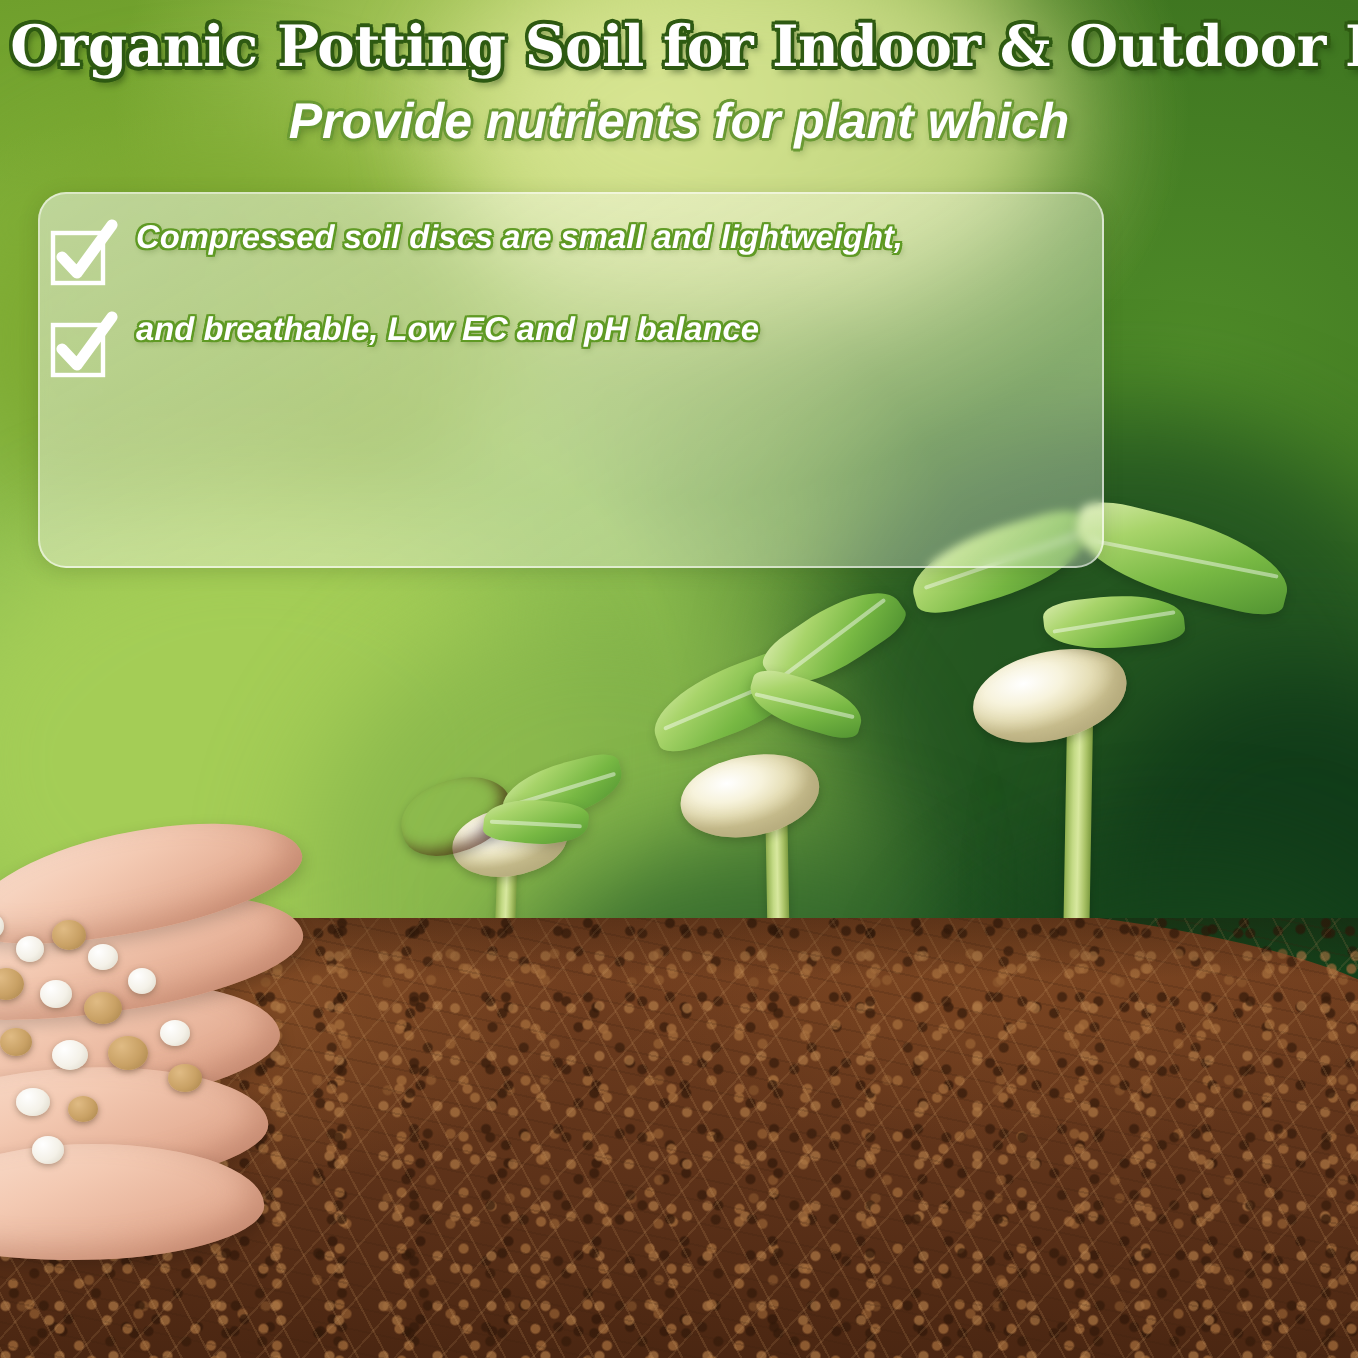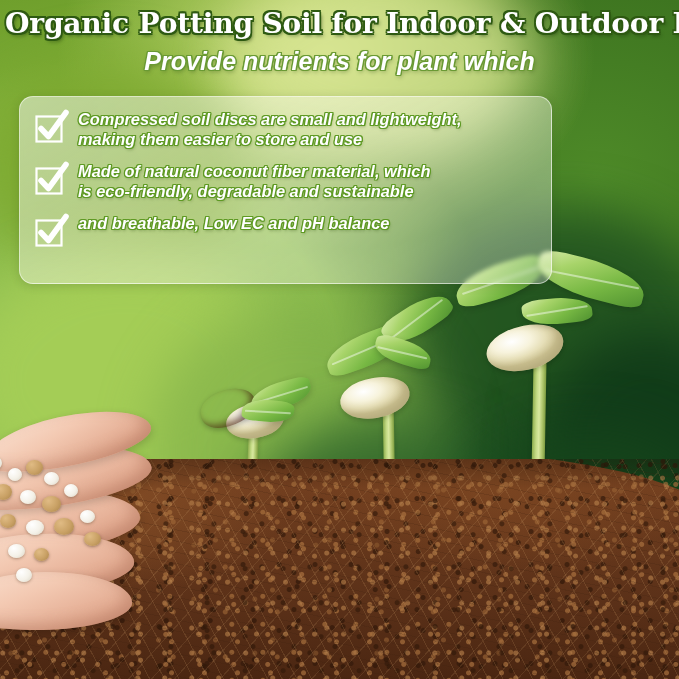--- a/index.html
+++ b/index.html
@@ -164,21 +164,21 @@
        1px 2px 4px rgba(40,70,15,.45);
   }
 
   .panel {
     position:absolute; left:19px; top:96px; width:533px; height:188px;
     border-radius:14px;
     background:linear-gradient(150deg, rgba(255,255,255,.50) 0%, rgba(252,252,240,.40) 45%, rgba(255,255,255,.30) 100%);
     border:1px solid rgba(255,255,255,.55);
     box-shadow:0 2px 10px rgba(40,60,20,.18);
     backdrop-filter:blur(2px);
-    padding:13px 14px 10px 14px;
+    padding:13px 14px 10px 4px;
   }
 
   .bullet { position:relative; display:flex; align-items:flex-start; gap:14px; margin-bottom:13px; }
   .bullet:last-child { margin-bottom:0; }
 
   .check { flex:0 0 auto; position:relative; width:30px; height:30px; margin-top:3px; }
   .check svg { position:absolute; left:-2px; top:-6px; width:40px; height:40px; overflow:visible; }
 
   .btext {
     font-family:"Liberation Sans", sans-serif;
@@ -278,36 +278,23 @@
 
     <div class="bullet">
       <span class="check">
         <svg viewBox="0 0 40 40" aria-hidden="true">
           <rect x="4.5" y="9.5" width="25" height="25" fill="none" stroke="#ffffff" stroke-width="2.2"></rect>
           <path d="M9 21.5 L16.5 29.5 L34 5.5" fill="none" stroke="#ffffff" stroke-width="5.6" stroke-linecap="round" stroke-linejoin="round"></path>
         </svg>
       </span>
       <span class="btext">
         <span>Compressed soil discs are small and lightweight,</span>
-        <span>making them easier to store and use</span>
       </span>
     </div>
 
-    <div class="bullet">
-      <span class="check">
-        <svg viewBox="0 0 40 40" aria-hidden="true">
-          <rect x="4.5" y="9.5" width="25" height="25" fill="none" stroke="#ffffff" stroke-width="2.2"></rect>
-          <path d="M9 21.5 L16.5 29.5 L34 5.5" fill="none" stroke="#ffffff" stroke-width="5.6" stroke-linecap="round" stroke-linejoin="round"></path>
-        </svg>
-      </span>
-      <span class="btext">
-        <span>Made of natural coconut fiber material, which</span>
-        <span>is eco-friendly, degradable and sustainable</span>
-      </span>
-    </div>
 
     <div class="bullet">
       <span class="check">
         <svg viewBox="0 0 40 40" aria-hidden="true">
           <rect x="4.5" y="9.5" width="25" height="25" fill="none" stroke="#ffffff" stroke-width="2.2"></rect>
           <path d="M9 21.5 L16.5 29.5 L34 5.5" fill="none" stroke="#ffffff" stroke-width="5.6" stroke-linecap="round" stroke-linejoin="round"></path>
         </svg>
       </span>
       <span class="btext">
         <span>and breathable, Low EC and pH balance</span>

